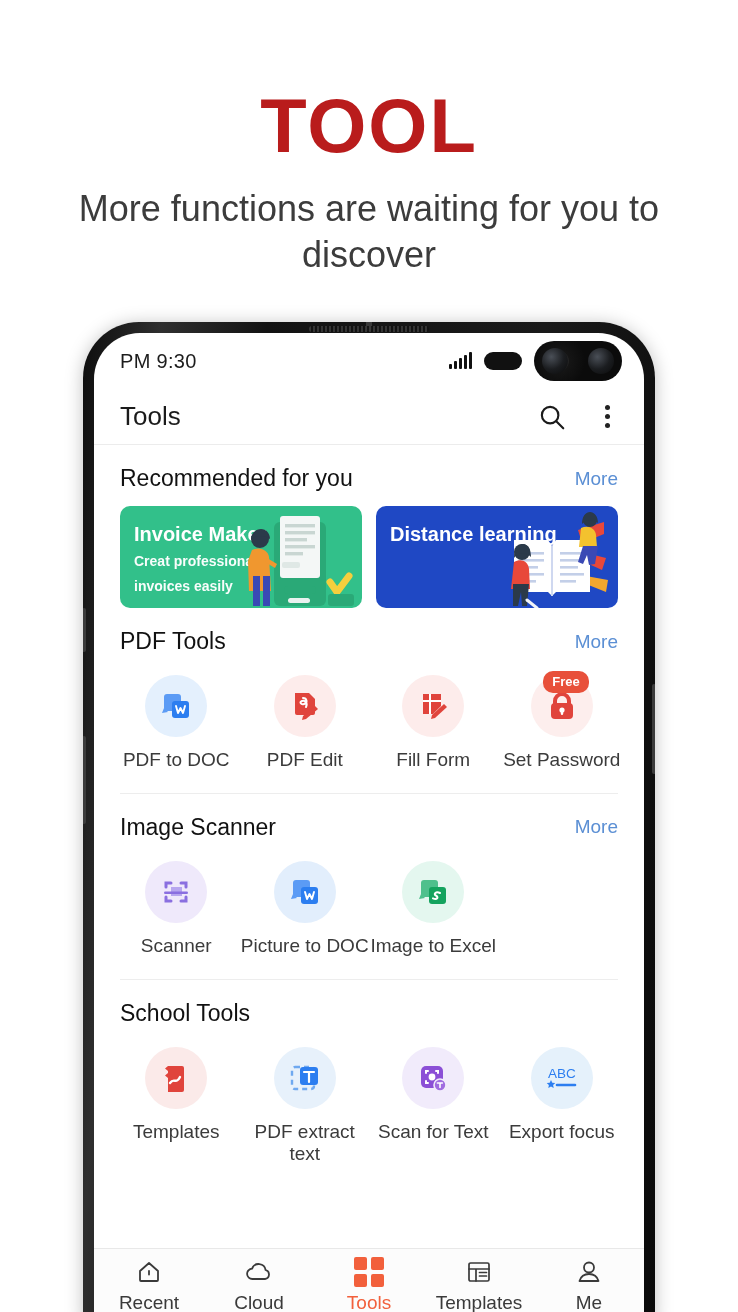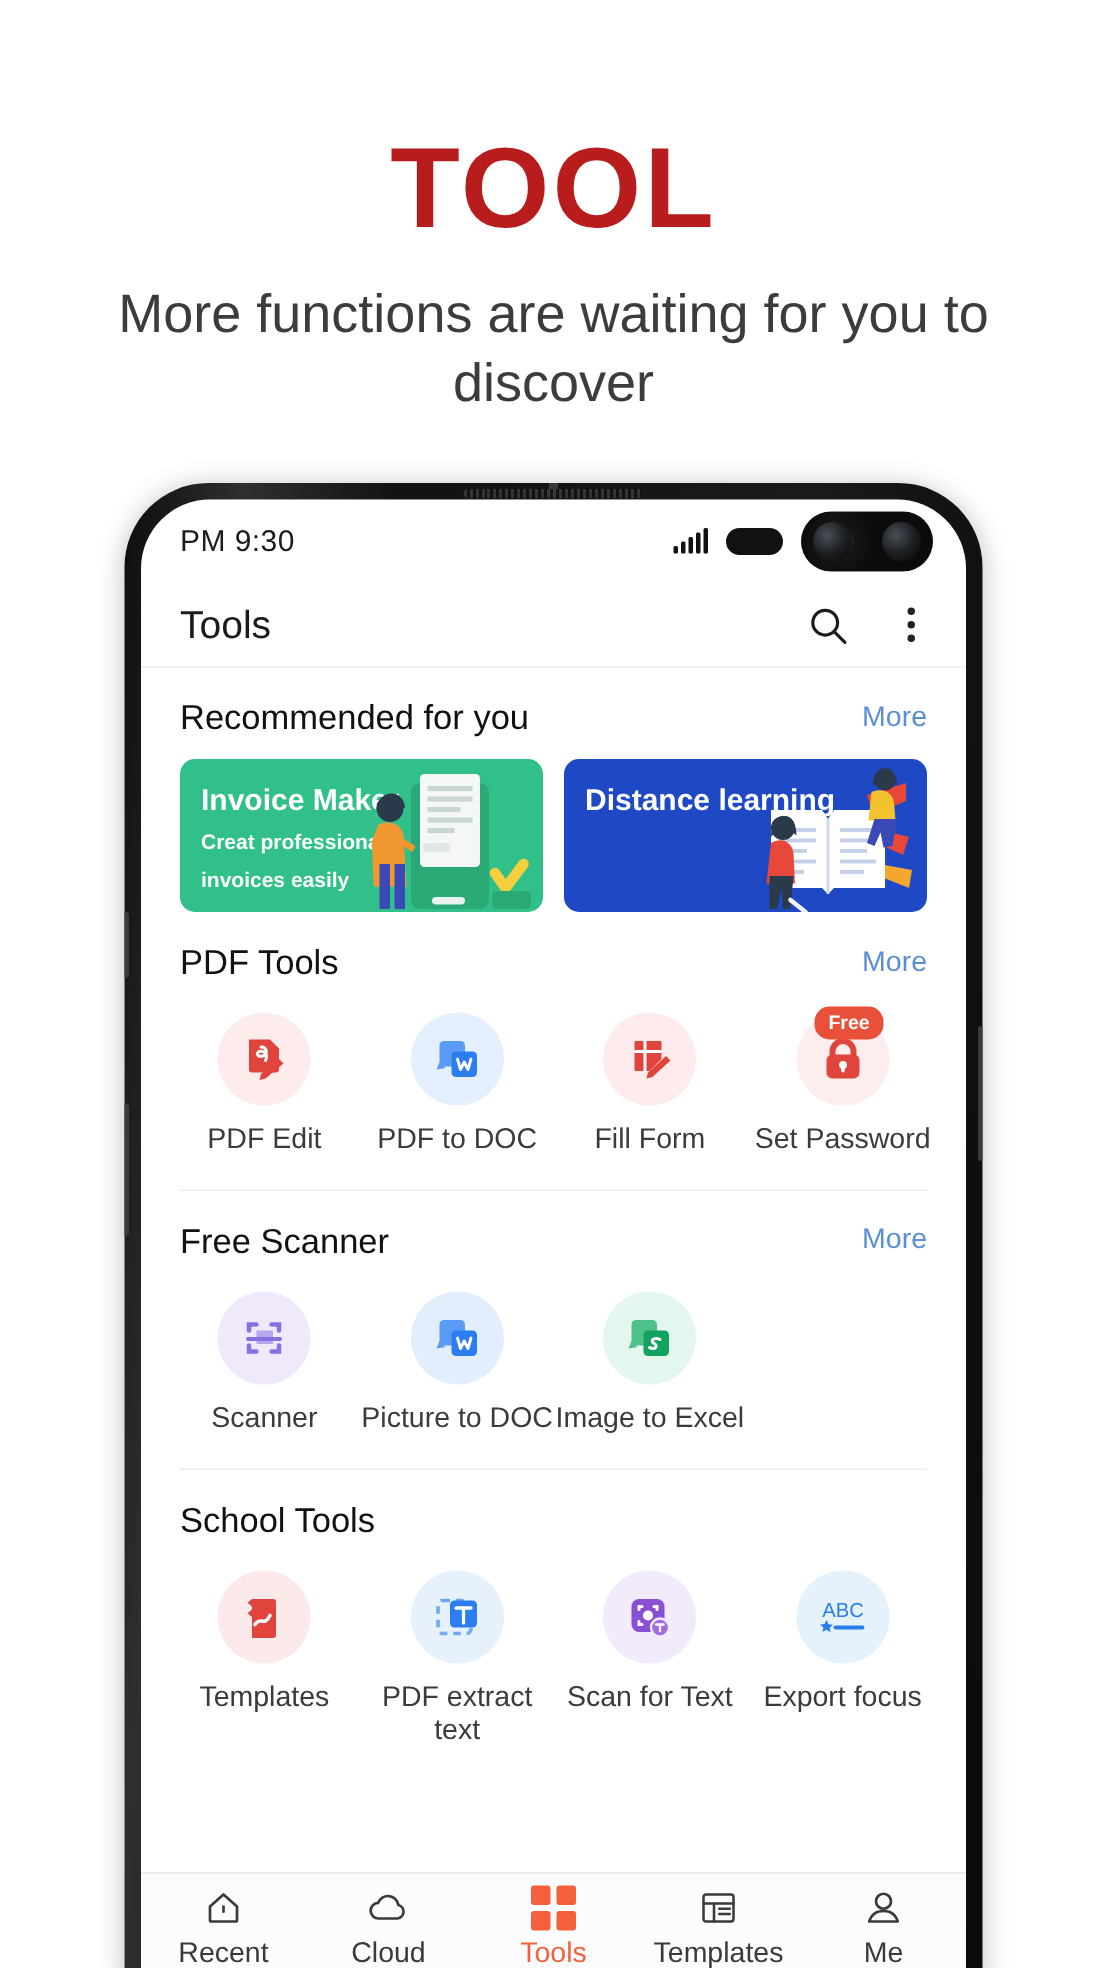--- a/index.html
+++ b/index.html
@@ -292,40 +292,40 @@
         </div>
       </div>
 
       <div class="section-head">
         <div class="section-title">PDF Tools</div>
         <div class="section-more">More</div>
       </div>
       <div class="grid">
 
         <div class="tool">
-          <div class="tool-circle" style="background:#fdeceb">
-            <svg width="36" height="36" viewBox="0 0 36 36">
-              <path d="M8 5h14l6 6v14a2 2 0 0 1-2 2H10a2 2 0 0 1-2-2z" fill="#e0443c"></path>
-              <path d="M16 10c4 0 5 5 1 6-3 1-5-2-2-3 3-1 6 2 4 6" stroke="#fff" stroke-width="2" fill="none" stroke-linecap="round"></path>
-              <path d="M16 28l12-10 3 3-12 10-4 1z" fill="#e0443c"></path>
-            </svg>
-          </div>
-          <div class="tool-label">PDF Edit</div>
-        </div>
-
-        <div class="tool">
           <div class="tool-circle" style="background:#e4f0fd">
             <svg width="36" height="36" viewBox="0 0 36 36">
               <rect x="6" y="6" width="17" height="17" rx="3" fill="#5b9bf5"></rect>
               <path d="M6 20l-2 5 6-1z" fill="#5b9bf5"></path>
               <rect x="14" y="13" width="17" height="17" rx="3" fill="#2c7ef0"></rect>
               <path d="M18 18l2 7 2.5-5 2.5 5 2-7" stroke="#fff" stroke-width="1.9" fill="none" stroke-linecap="round" stroke-linejoin="round"></path>
             </svg>
           </div>
           <div class="tool-label">PDF to DOC</div>
+        </div>
+
+        <div class="tool">
+          <div class="tool-circle" style="background:#fdeceb">
+            <svg width="36" height="36" viewBox="0 0 36 36">
+              <path d="M8 5h14l6 6v14a2 2 0 0 1-2 2H10a2 2 0 0 1-2-2z" fill="#e0443c"></path>
+              <path d="M16 10c4 0 5 5 1 6-3 1-5-2-2-3 3-1 6 2 4 6" stroke="#fff" stroke-width="2" fill="none" stroke-linecap="round"></path>
+              <path d="M16 28l12-10 3 3-12 10-4 1z" fill="#e0443c"></path>
+            </svg>
+          </div>
+          <div class="tool-label">PDF Edit</div>
         </div>
 
         <div class="tool">
           <div class="tool-circle" style="background:#fdeceb">
             <svg width="36" height="36" viewBox="0 0 36 36">
               <path d="M8 6h18v12l-8 8H8z" fill="#e0443c"></path>
               <path d="M8 13h18M15 6v20" stroke="#fff" stroke-width="2"></path>
               <path d="M17 27l12-11 3 3-12 11-4 1z" fill="#e0443c"></path>
             </svg>
           </div>
@@ -342,21 +342,21 @@
             </svg>
             <div class="badge">Free</div>
           </div>
           <div class="tool-label">Set Password</div>
         </div>
       </div>
 
       <div class="divider"></div>
 
       <div class="section-head">
-        <div class="section-title">Free Scanner</div>
+        <div class="section-title">Image Scanner</div>
         <div class="section-more">More</div>
       </div>
       <div class="grid">
 
         <div class="tool">
           <div class="tool-circle" style="background:#efe9fb">
             <svg width="36" height="36" viewBox="0 0 36 36">
               <g stroke="#8a6fe0" stroke-width="3" fill="none" stroke-linecap="round">
                 <path d="M8 13V9h5"></path>
                   <path d="M28 13V9h-5"></path>

